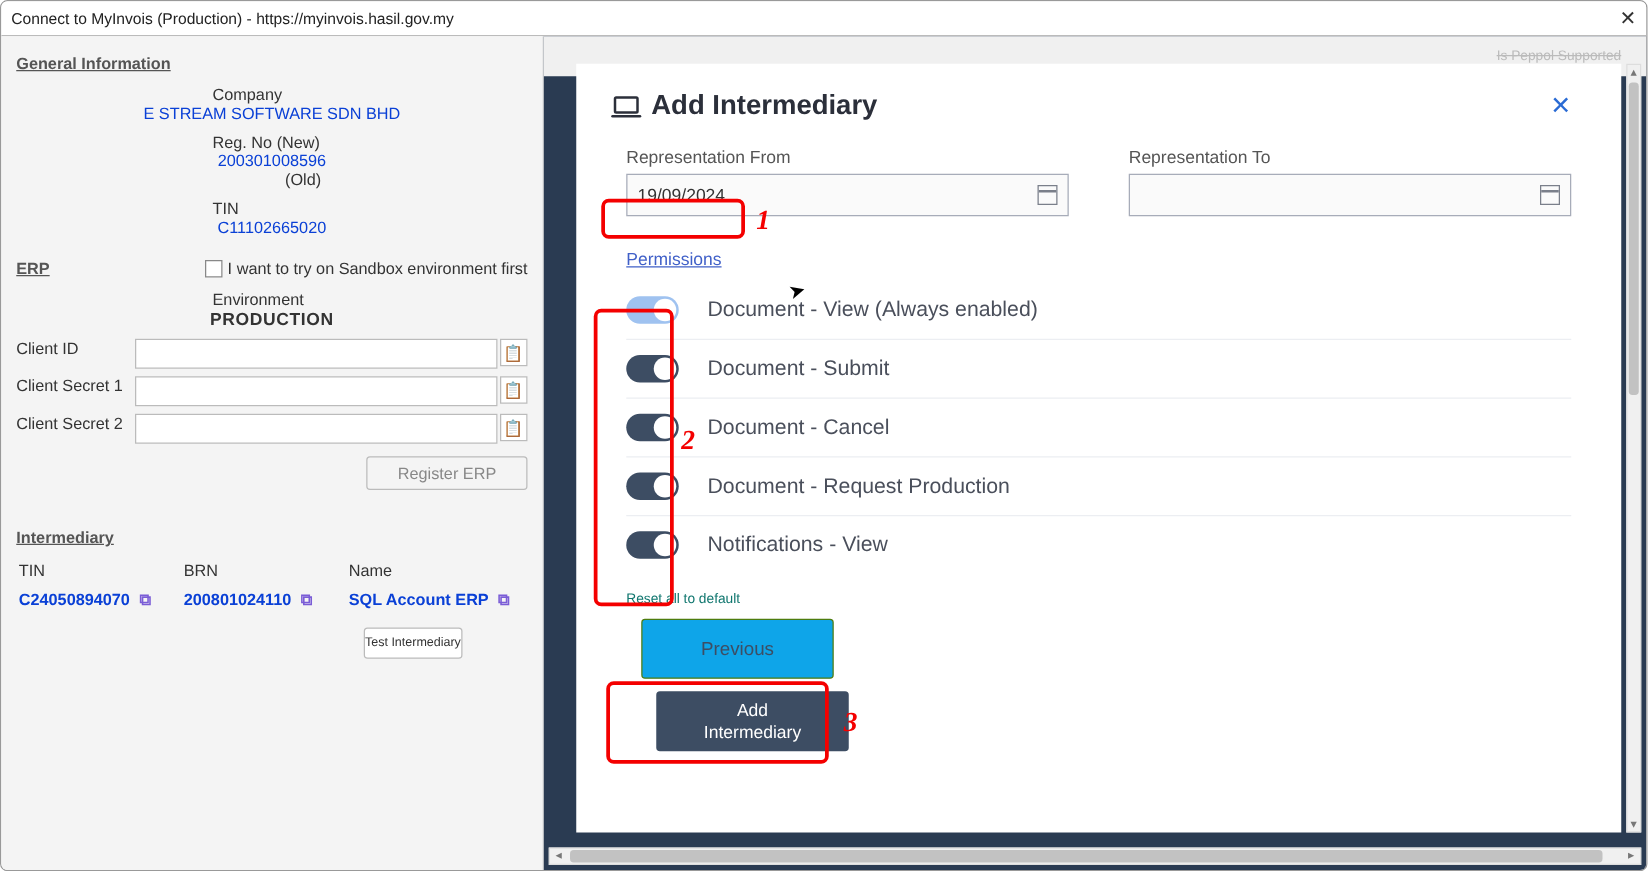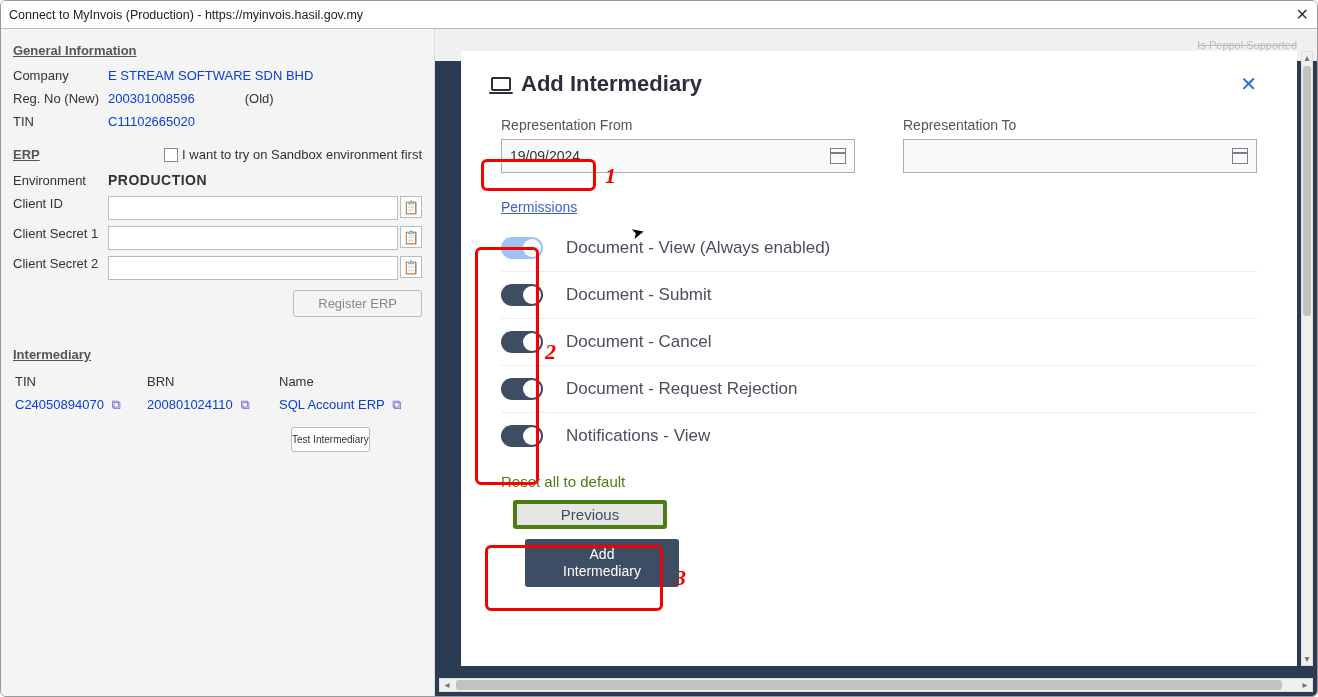--- a/index.html
+++ b/index.html
@@ -42,21 +42,21 @@
     padding:14px 12px 10px 12px;
     position:relative;
   }
   .section-h {
     font-weight:bold;
     text-decoration: underline;
     color:#555;
     margin-bottom:10px;
     font-size:13px;
   }
-  .row { display:flex; align-items:center; margin-bottom:8px; font-size:13px;}
+  .row { display:flex; align-items:center; margin-bottom:8px; font-size:13px;flex-direction:column;}
   .row .lab { width:95px; color:#333;}
   .row .val-link { color:#0a40d6; }
   .row .old { margin-left: 50px; color:#333;}
   .erp-head { display:flex; align-items:center; justify-content:space-between; margin-top:18px; margin-bottom:10px;}
   .erp-head .section-h{margin-bottom:0;}
   .cb-lab { font-size:13px; display:flex; align-items:center; gap:4px; color:#333;}
   .cb { width:14px; height:14px; border:1px solid #888; display:inline-block; background:#fff;}
   .env-strong { font-weight:bold; font-size:14px; letter-spacing:0.5px;}
   .inputrow { display:flex; align-items:flex-start; margin-bottom:6px;}
   .inputrow .lab{ width:95px;}
@@ -67,21 +67,21 @@
     width:22px; height:22px; border:1px solid #bbb; margin-left:2px; display:flex;align-items:center;justify-content:center; background:#fff; color:#7a5cd6; font-size:13px;
   }
   .reg-btn {
     float:right; margin-top:4px;
     border:1px solid #bbb; background:#f4f4f4; color:#888;
     padding:5px 24px; font-size:13px; border-radius:3px;
   }
   .intermediary-sec{clear:both; padding-top:30px;}
   .int-table { width:100%; margin-top:8px;}
   .int-table .hdr td{ color:#333; font-weight:normal; padding-bottom:6px; font-size:13px;}
-  .int-table td { font-size:13px; vertical-align:middle;}
+  .int-table td { font-size:13px; vertical-align:middle;font-weight:bold;}
   .int-table .lnk{color:#0a40d6;}
   .copy-s{color:#7a5cd6; font-size:13px; padding:0 4px; cursor:pointer;}
   .test-btn {
     margin-top:12px;
     border:1px solid #bbb; background:#fff; color:#333;
     padding:6px 0; font-size:10px; border-radius:3px;
     margin-left:278px;
   }
   
   .rightpanel{
@@ -140,24 +140,24 @@
   }
   .toggle{
     width:42px; height:22px; border-radius:12px; position:relative; cursor:pointer;
     background:#3d4d63;
   }
   .toggle.locked{background:#9fc2f0; cursor:default;}
   .toggle .knob{
     position:absolute; top:2px; width:18px; height:18px; background:#fff; border-radius:50%;
     right:2px;
   }
-  .reset-link{margin-top:14px;font-size:15px;color:#4d7c0f;}
+  .reset-link{margin-top:14px;font-size:11px;color:#0f766e;}
   .btn-prev{
     margin-top:10px;
-    width:154px;height:29px;border:4px solid #4d7c0f;background:#e5e5e5;color:#3d4d63;
+    width:154px;height:48px;border:1px solid #4d7c0f;background:#0ea5e9;color:#3d4d63;
     font-size:15px; display:flex;align-items:center;justify-content:center;border-radius:3px;
     margin-left:12px;
   }
   .btn-add{
     margin-top:10px;
     width:154px;height:48px;background:#3d4d63;color:#fff;
     font-size:14px; display:flex;align-items:center;justify-content:center;border-radius:3px;
     text-align:center; line-height:1.2;
     margin-left:24px;
   }
@@ -301,21 +301,21 @@
           <div class="perm-row">
             <span class="toggle">
                 <span class="knob"></span>
               </span>
             <span>Document - Cancel</span>
           </div>
           <div class="perm-row">
             <span class="toggle">
                 <span class="knob"></span>
               </span>
-            <span>Document - Request Rejection</span>
+            <span>Document - Request Production</span>
           </div>
           <div class="perm-row" style="border-bottom:none">
             <span class="toggle">
                 <span class="knob"></span>
               </span>
             <span>Notifications - View</span>
           </div>
         </div>
 
         <div class="reset-link">Reset all to default</div>

